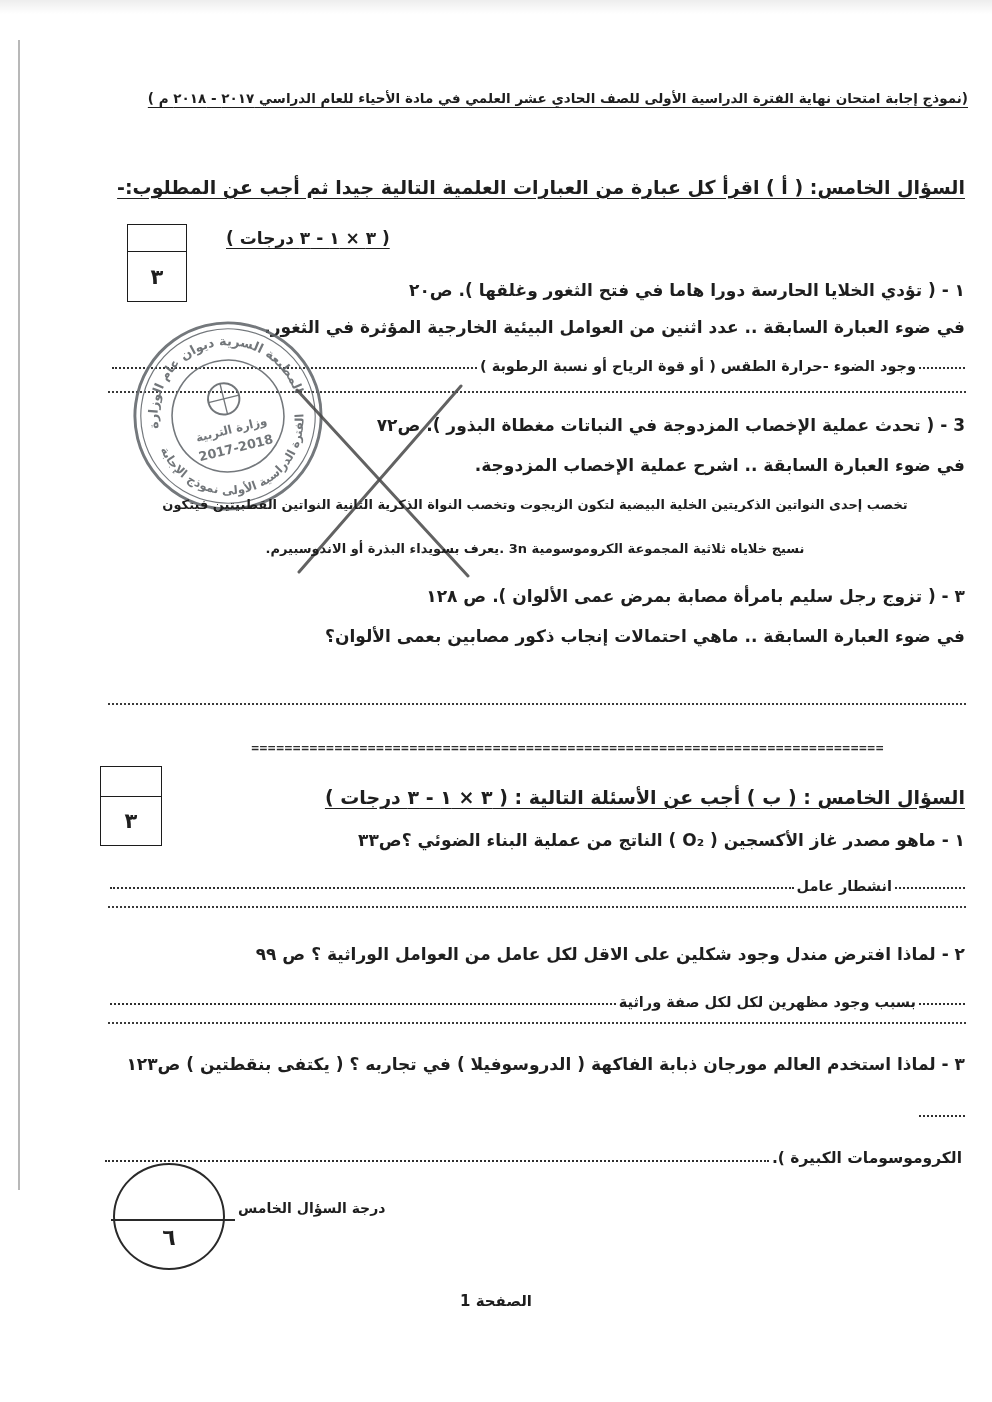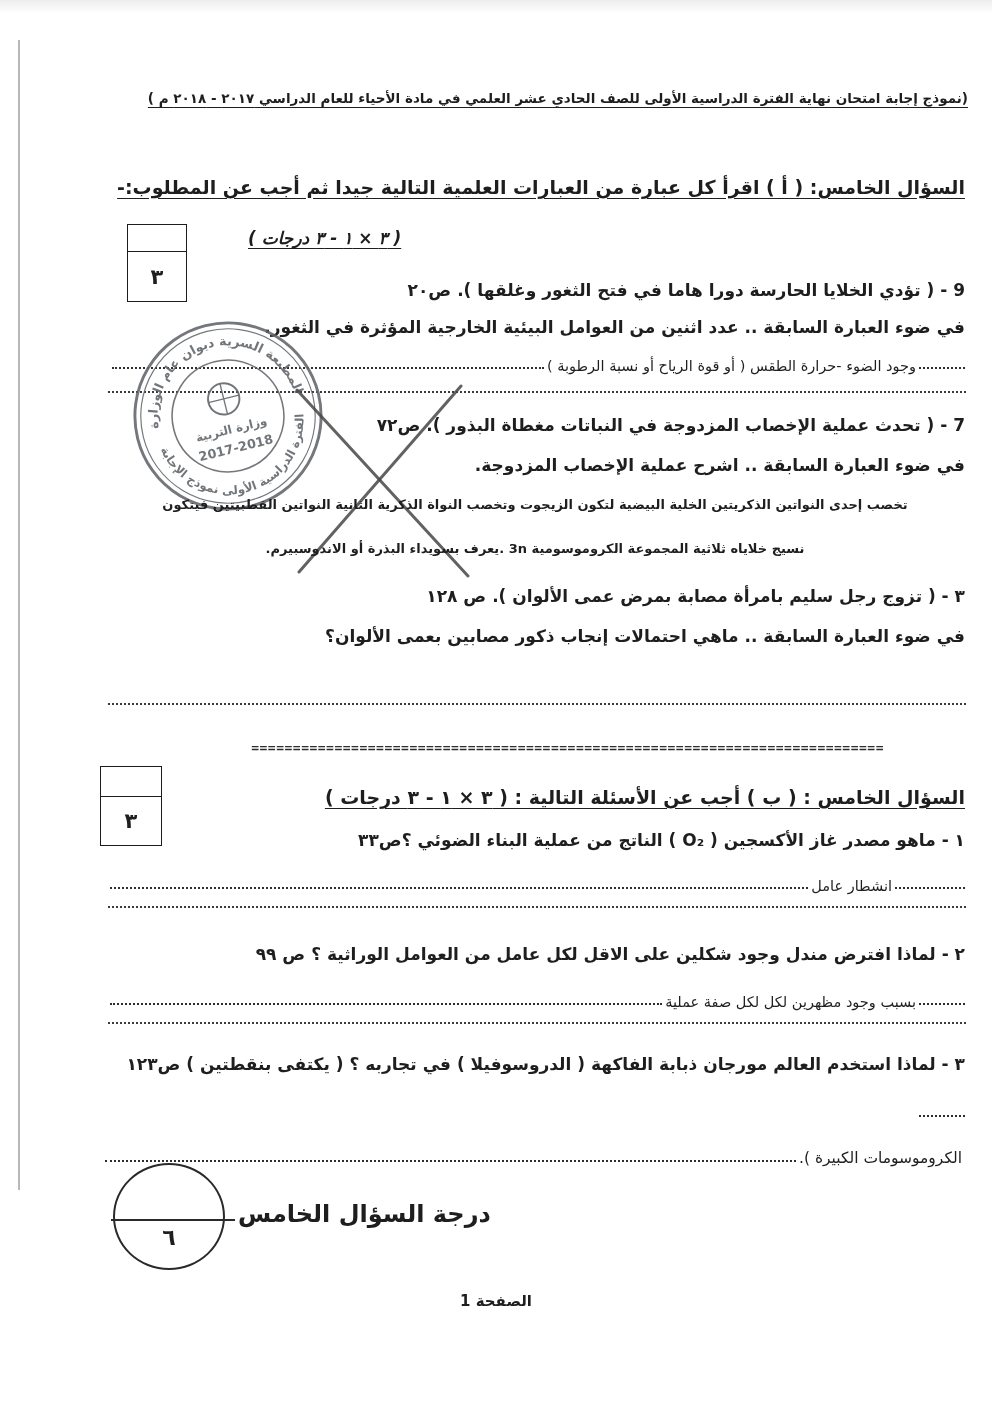--- a/index.html
+++ b/index.html
@@ -9,59 +9,59 @@
     overflow:hidden;margin:0 auto;
   }
   .abs{position:absolute;}
   .u{text-decoration:underline;text-underline-offset:4px;}
   .scan-top{left:0;top:0;width:100%;height:14px;background:linear-gradient(180deg,rgba(0,0,0,.07),rgba(0,0,0,0));}
   .scan-left{left:18px;top:40px;width:2px;height:1150px;background:#9a9a9a;opacity:.7;}
   .hdr{top:90px;right:24px;width:770px;font-size:13.5px;font-weight:bold;text-align:right;white-space:nowrap;}
   .title{right:27px;font-size:19px;font-weight:bold;white-space:nowrap;}
   .marks{font-size:17px;font-weight:bold;white-space:nowrap;}
   .stmt{right:27px;font-size:17px;font-weight:bold;white-space:nowrap;text-align:right;}
-  .ansflex{display:flex;align-items:flex-end;font-weight:normal;font-size:14.5px;height:26px;}
+  .ansflex{display:flex;align-items:flex-end;font-weight:bold;font-size:14.5px;height:26px;}
   .ansflex .txt{white-space:nowrap;padding:0 3px;}
   .dots{border-bottom:2.2px dotted #2e2e2e;margin-bottom:5px;}
   .lead{width:46px;}
   .fill{flex:1;}
   .dotline{border-bottom:2.2px dotted #3a3a3a;height:0;}
   .longans{right:27px;left:105px;font-size:13px;font-weight:bold;text-align:center;white-space:nowrap;}
   .sep{left:110px;right:108px;font-family:"DejaVu Sans Mono",monospace;font-size:13px;font-weight:bold;
        letter-spacing:.5px;white-space:nowrap;overflow:hidden;color:#2c2c2c;}
   .sbox{border:1.7px solid #1c1c1c;display:flex;flex-direction:column;background:#fff;}
   .sbox .cell-top{border-bottom:1.7px solid #1c1c1c;}
   .sbox .cell-val{flex:1;display:flex;align-items:center;justify-content:center;font-size:21px;font-weight:bold;}
   .stamp-wrap{transform:rotate(-14deg);opacity:.88;}
   .gwrap{width:112px;height:107px;}
   .gcircle{position:absolute;inset:0;border:2.3px solid #2a2a2a;border-radius:50%;}
   .gline{position:absolute;top:52%;left:-2px;width:124px;border-top:2.2px solid #2a2a2a;}
   .gval{position:absolute;left:0;right:0;top:58%;text-align:center;font-size:22px;font-weight:bold;}
-  .glabel{font-size:24px;font-weight:bold;white-space:nowrap;}
+  .glabel{font-size:14px;font-weight:bold;white-space:nowrap;}
   .footer{left:0;right:0;text-align:center;font-size:15px;font-weight:bold;}
 </style>
 </head>
 <body>
 
 <div class="page">
 
   <div class="abs scan-top"></div>
   <div class="abs scan-left"></div>
 
   <div class="abs hdr u">(نموذج إجابة امتحان نهاية الفترة الدراسية الأولى للصف الحادي عشر العلمي في مادة الأحياء للعام الدراسي ٢٠١٧ - ٢٠١٨ م )</div>
 
   <div class="abs title u" style="top:176px;">السؤال الخامس: ( أ ) اقرأ كل عبارة من العبارات العلمية التالية جيدا ثم أجب عن المطلوب:-</div>
-  <div class="abs marks u" style="top:228px;left:248px;font-style:italic;">( ٣ × ١ - ٣ درجات )</div>
+  <div class="abs marks u" style="top:228px;left:226px;">( ٣ × ١ - ٣ درجات )</div>
 
   <div class="abs sbox" style="left:127px;top:224px;width:58px;height:76px;">
     <div class="cell-top" style="height:26px;"></div>
     <div class="cell-val">٣</div>
   </div>
 
-  <div class="abs stmt" style="top:280px;">9 - ( تؤدي الخلايا الحارسة دورا هاما في فتح الثغور وغلقها ).  ص٢٠</div>
+  <div class="abs stmt" style="top:280px;">١ - ( تؤدي الخلايا الحارسة دورا هاما في فتح الثغور وغلقها ).  ص٢٠</div>
   <div class="abs stmt" style="top:317px;">في ضوء العبارة السابقة .. عدد اثنين من العوامل البيئية الخارجية المؤثرة في الثغور.</div>
   <div class="abs ansflex" style="top:348px;right:27px;left:112px;">
     <span class="dots lead"></span>
     <span class="txt">وجود الضوء -حرارة الطقس ( أو قوة الرياح أو نسبة الرطوبة )</span>
     <span class="dots fill"></span>
   </div>
   <div class="abs dotline" style="top:391px;left:108px;right:26px;"></div>
 
   <div class="abs stamp-wrap" style="left:130px;top:318px;width:196px;height:196px;">
     <svg width="196" height="196" viewBox="0 0 200 200">
@@ -82,21 +82,21 @@
       <text x="100" y="118" font-size="12" fill="#5f6468" text-anchor="middle" font-weight="bold">وزارة التربية</text>
       <text x="100" y="138" font-size="13" fill="#5f6468" text-anchor="middle" font-weight="bold">2017-2018</text>
     </svg>
   </div>
 
   <svg class="abs" style="left:285px;top:382px;" width="195" height="200" viewBox="0 0 195 200">
     <line x1="12" y1="8" x2="183" y2="194" stroke="#474747" stroke-width="3" stroke-linecap="round" opacity="0.85"></line>
     <line x1="176" y1="4" x2="14" y2="190" stroke="#474747" stroke-width="3" stroke-linecap="round" opacity="0.85"></line>
   </svg>
 
-  <div class="abs stmt" style="top:415px;">7 - ( تحدث عملية الإخصاب المزدوجة في النباتات مغطاة البذور ).  ص٧٢</div>
+  <div class="abs stmt" style="top:415px;">3 - ( تحدث عملية الإخصاب المزدوجة في النباتات مغطاة البذور ).  ص٧٢</div>
   <div class="abs stmt" style="top:455px;">في ضوء العبارة السابقة .. اشرح عملية الإخصاب المزدوجة.</div>
   <div class="abs longans" style="top:497px;">تخصب إحدى النواتين الذكريتين  الخلية البيضية لتكون الزيجوت وتخصب النواة الذكرية الثانية النواتين القطبيتين فيتكون</div>
   <div class="abs longans" style="top:541px;">نسيج خلاياه ثلاثية المجموعة الكروموسومية 3n .يعرف بسويداء البذرة أو الاندوسبيرم.</div>
 
   <div class="abs stmt" style="top:586px;">٣ - ( تزوج رجل سليم بامرأة مصابة بمرض عمى الألوان  ). ص ١٢٨</div>
   <div class="abs stmt" style="top:626px;">في ضوء العبارة السابقة .. ماهي احتمالات إنجاب ذكور مصابين بعمى الألوان؟</div>
   <div class="abs dotline" style="top:703px;left:108px;right:26px;"></div>
 
   <div class="abs sep" style="top:740px;">============================================================================</div>
 
@@ -111,21 +111,21 @@
   <div class="abs ansflex" style="top:868px;right:27px;left:110px;">
     <span class="dots lead" style="width:70px;"></span>
     <span class="txt">انشطار عامل</span>
     <span class="dots fill"></span>
   </div>
   <div class="abs dotline" style="top:906px;left:108px;right:26px;"></div>
 
   <div class="abs stmt" style="top:944px;">٢ - لماذا افترض مندل وجود شكلين على الاقل لكل عامل من العوامل الوراثية ؟ ص ٩٩</div>
   <div class="abs ansflex" style="top:984px;right:27px;left:110px;">
     <span class="dots lead"></span>
-    <span class="txt">بسبب وجود مظهرين لكل لكل صفة عملية</span>
+    <span class="txt">بسبب وجود مظهرين لكل لكل صفة وراثية</span>
     <span class="dots fill"></span>
   </div>
   <div class="abs dotline" style="top:1022px;left:108px;right:26px;"></div>
 
   <div class="abs stmt" style="top:1054px;">٣ -  لماذا استخدم العالم مورجان ذبابة الفاكهة ( الدروسوفيلا ) في تجاربه ؟ ( يكتفى بنقطتين ) ص١٢٣</div>
   <div class="abs ansflex" style="top:1096px;right:27px;left:105px;font-size:15.5px;">
     <span class="dots lead"></span>
   </div>
   <div class="abs ansflex" style="top:1141px;right:27px;left:105px;font-size:15.5px;">
     <span class="txt">الكروموسومات الكبيرة ).</span>

